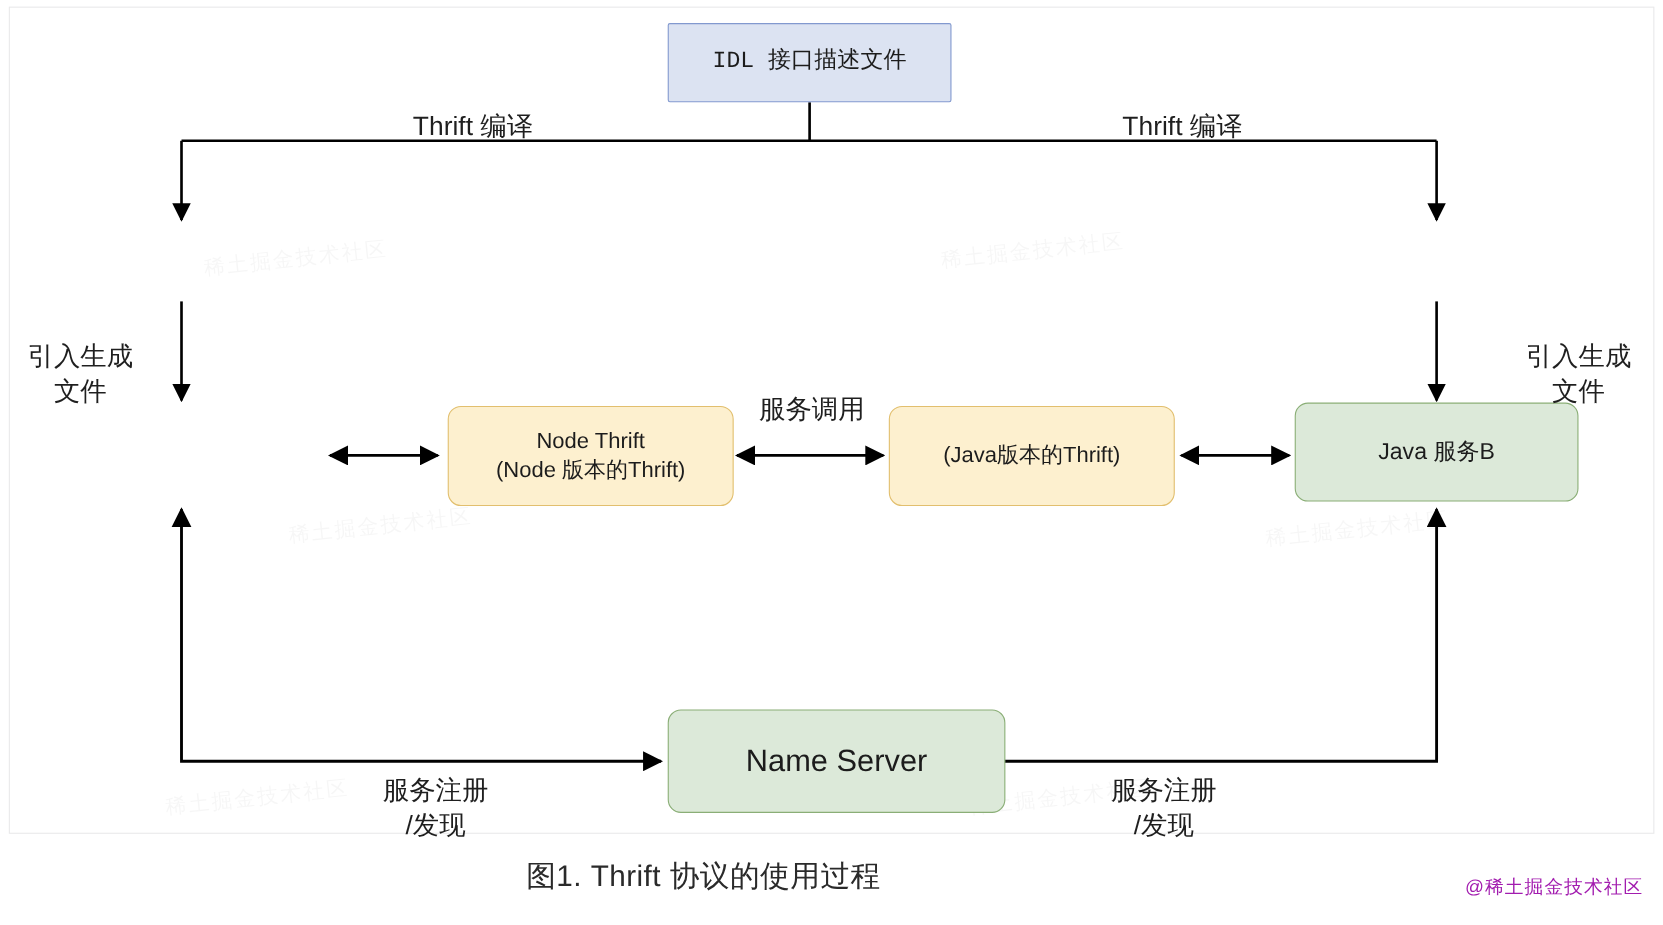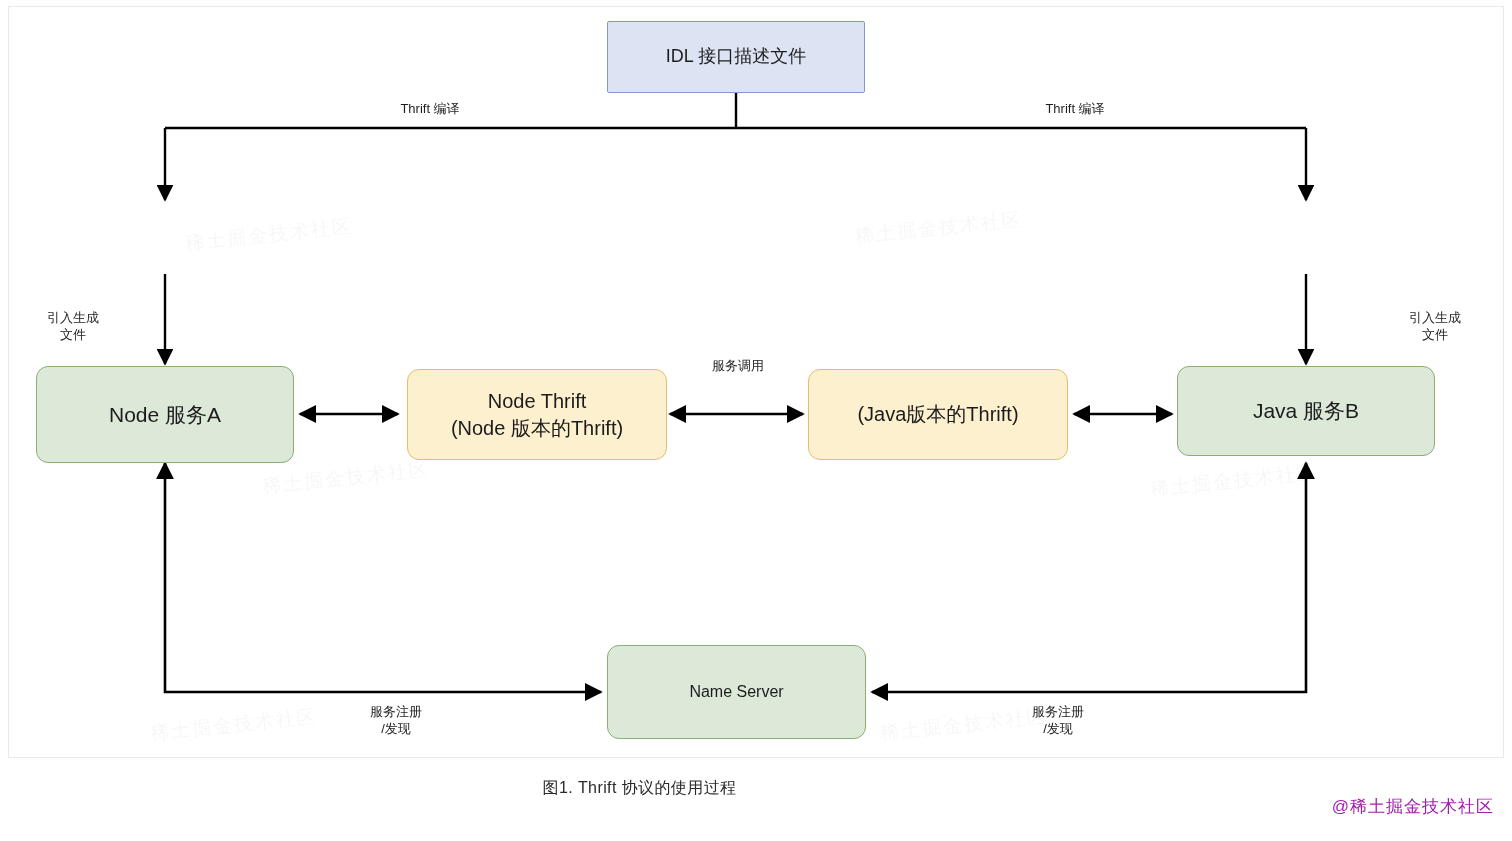--- a/index.html
+++ b/index.html
@@ -44,51 +44,52 @@
     color: #1c1c1c;
     z-index: 3;
   }
   .node .txt { display: block; width: 100%; }
   .node .l1, .node .l2 { display: block; }
 
   .node.blue {
     background: #dce3f2;
     border: 1.5px solid #8299cf;
     border-radius: 2px;
-    font-size: 18px;
+    font-size: 21px;
+    font-family: Liberation Mono, monospace;
   }
   .node.green {
     background: #dce9d9;
     border: 1.6px solid #8aae76;
     border-radius: 12px;
     font-size: 21px;
   }
   .node.yellow {
     background: #fdf0cf;
     border: 1.6px solid #e2bf6e;
     border-radius: 12px;
     font-size: 20px;
   }
 
   .edge-label {
     position: absolute;
     color: #1f1f1f;
-    font-size: 13px;
+    font-size: 24px;
     line-height: 1.32;
     white-space: pre-line;
     text-align: center;
     z-index: 4;
   }
 
   #caption {
     position: absolute;
     left: 0; top: 778px;
     width: 1279px;
     text-align: center;
-    font-size: 16px;
+    font-size: 27px;
     color: #2a2a2a;
     letter-spacing: 0.4px;
   }
   #watermark-corner {
     position: absolute;
     right: 18px; top: 795px;
     font-size: 17px;
     color: #a21caf;
     letter-spacing: 1px;
   }
@@ -145,42 +146,39 @@
 
       <path d="M 1306 463 L 1306 692 L 872 692" stroke="#000" stroke-width="2.6" fill="none" marker-start="url(#arrow)" marker-end="url(#arrow)"></path>
     </svg>
 
     <div class="node blue" style="left:607px; top:21px; width:258px; height:72px;">
       <span class="txt">IDL 接口描述文件</span>
     </div>
 
 
 
-    <div class="node green" style="left:36px; top:366px; width:258px; height:97px;">
-      <span class="txt">Node 服务A</span>
-    </div>
 
     <div class="node yellow" style="left:407px; top:369px; width:260px; height:91px;">
       <span class="txt">
         <span class="l1">Node Thrift</span>
         <span class="l2">(Node 版本的Thrift)</span>
       </span>
     </div>
 
     <div class="node yellow" style="left:808px; top:369px; width:260px; height:91px;">
       <span class="txt">
         <span class="l2">(Java版本的Thrift)</span>
       </span>
     </div>
 
     <div class="node green" style="left:1177px; top:366px; width:258px; height:90px;">
       <span class="txt">Java 服务B</span>
     </div>
 
-    <div class="node green" style="left:607px; top:645px; width:259px; height:94px; font-size:16px;justify-content:flex-end;">
+    <div class="node green" style="left:607px; top:645px; width:307px; height:94px; font-size:28px;justify-content:flex-end;">
       <span class="txt">Name Server</span>
     </div>
 
     <div class="edge-label" style="left:330px; top:100px; width:200px;">Thrift 编译</div>
 
     <div class="edge-label" style="left:975px; top:100px; width:200px;">Thrift 编译</div>
 
     <div class="edge-label" style="left:10px; top:309px; width:126px;">引入生成
 文件</div>
 

